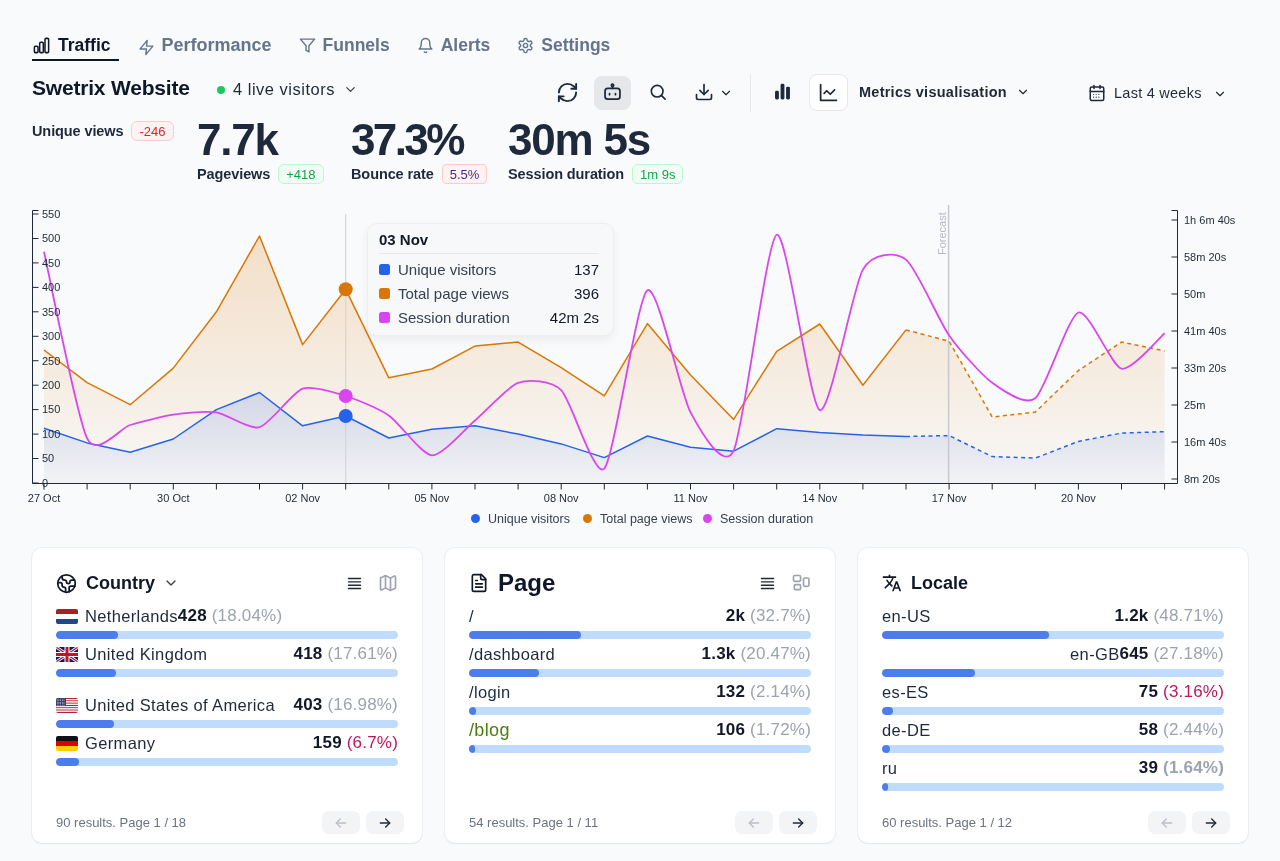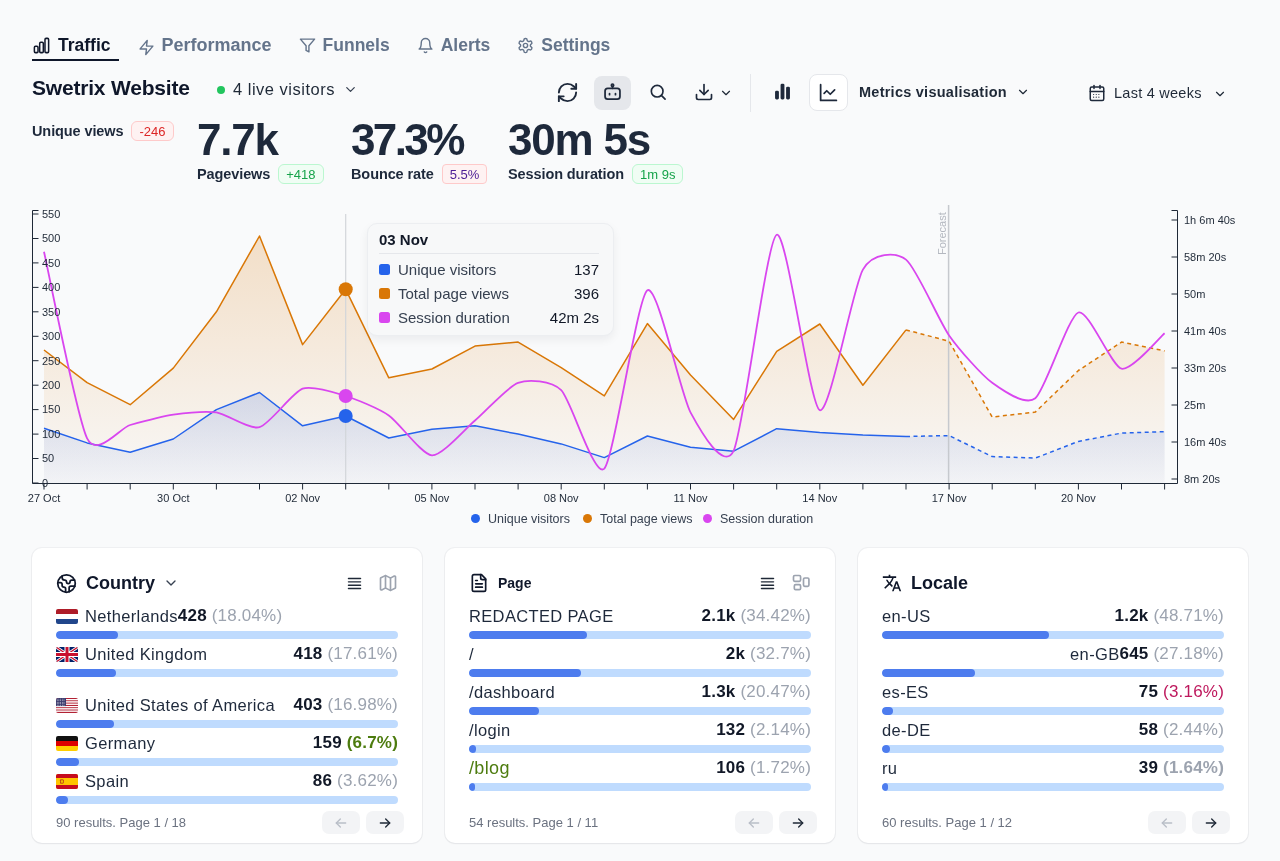--- a/index.html
+++ b/index.html
@@ -371,41 +371,24 @@
 </div>
       <div style="margin-bottom:5px">
 <div style="display:flex;align-items:center;justify-content:space-between;height:20px">
   <span style="display:flex;align-items:center;font-size:16.5px;color:#1e293b;letter-spacing:0.35px"><span style="margin-right:7px;display:inline-block">
               <svg width="22" height="15" viewBox="0 0 22 15" style="border-radius:2px;display:block">
                 <rect width="22" height="5" fill="#111"></rect>
                 <rect y="5" width="22" height="5" fill="#DD0000"></rect>
                 <rect y="10" width="22" height="5" fill="#FFCE00"></rect>
               </svg>
             </span>Germany</span>
-  <span style="font-size:17px;color:#111827;font-weight:600;letter-spacing:0.2px">159 <span style="font-weight:700;color:#4d7c0f">(6.7%)</span></span>
+  <span style="font-size:17px;color:#111827;font-weight:600;letter-spacing:0.2px">159 <span style="font-weight:400;color:#be185d">(6.7%)</span></span>
 </div>
 <div style="margin-top:5px;height:8px;border-radius:4px;background:#bfdbfe;overflow:hidden">
           <div style="height:8px;border-radius:4px;background:#4d7cee;width:6.7%"></div>
-        </div>
-</div>
-      <div style="margin-bottom:5px">
-<div style="display:flex;align-items:center;justify-content:space-between;height:20px">
-  <span style="display:flex;align-items:center;font-size:16.5px;color:#1e293b;letter-spacing:0.35px"><span style="margin-right:7px;display:inline-block">
-              <svg width="22" height="15" viewBox="0 0 22 15" style="border-radius:2px;display:block">
-                <rect width="22" height="15" fill="#FFC400"></rect>
-                <rect width="22" height="4" fill="#C60B1E"></rect>
-                <rect y="11" width="22" height="4" fill="#C60B1E"></rect>
-                <rect x="4" y="5.6" width="3.6" height="3.8" rx="0.6" fill="#AD1519"></rect>
-                <rect x="4.6" y="6.2" width="2.4" height="2.6" fill="#F1BF00"></rect>
-              </svg>
-            </span>Spain</span>
-  <span style="font-size:17px;color:#111827;font-weight:600;letter-spacing:0.2px">86 <span style="font-weight:400;color:#9ca3af">(3.62%)</span></span>
-</div>
-<div style="margin-top:5px;height:8px;border-radius:4px;background:#bfdbfe;overflow:hidden">
-          <div style="height:8px;border-radius:4px;background:#4d7cee;width:3.62%"></div>
         </div>
 </div>
 <div style="position:absolute;left:24px;right:18px;bottom:9px;display:flex;align-items:center;justify-content:space-between">
   <span style="font-size:13px;color:#6b7280">90 results. Page 1 / 18</span>
   <span style="display:flex;gap:6px">
     <span style="width:38px;height:23px;border-radius:7px;background:#f3f4f6;display:flex;align-items:center;justify-content:center">
             <svg width="16" height="16" viewBox="0 0 24 24" fill="none" style="">
               <path d="M19 12H5" stroke="#b9bec7" stroke-width="2" fill="none" stroke-linecap="round" stroke-linejoin="round"></path>
               <path d="m11 18-6-6 6-6" stroke="#b9bec7" stroke-width="2" fill="none" stroke-linecap="round" stroke-linejoin="round"></path>
             </svg>
@@ -414,21 +397,21 @@
             <svg width="16" height="16" viewBox="0 0 24 24" fill="none" style="">
               <path d="M5 12h14" stroke="#1f2937" stroke-width="2" fill="none" stroke-linecap="round" stroke-linejoin="round"></path>
               <path d="m13 6 6 6-6 6" stroke="#1f2937" stroke-width="2" fill="none" stroke-linecap="round" stroke-linejoin="round"></path>
             </svg>
           </span>
   </span>
 </div>
 </div>
     <div style="position:absolute;left:445px;top:548px;width:390px;height:295px;background:#fff;border-radius:10px;box-shadow:0 1px 2px rgba(15,23,42,.05),0 0 0 1px rgba(15,23,42,.045);padding:24px;box-sizing:border-box">
 <div style="display:flex;align-items:center;justify-content:space-between;height:22px;margin-bottom:12px">
-  <span style="display:flex;align-items:center;font-size:14px;font-weight:700;color:#0f172a"><span style="margin-right:9px;display:inline-flex">
+  <span style="display:flex;align-items:center;font-size:24px;font-weight:700;color:#0f172a"><span style="margin-right:9px;display:inline-flex">
             <svg width="20" height="20" viewBox="0 0 24 24" fill="none" style="">
               <path d="M15 2H6a2 2 0 0 0-2 2v16a2 2 0 0 0 2 2h12a2 2 0 0 0 2-2V7Z" stroke="#0f172a" stroke-width="2" fill="none" stroke-linecap="round" stroke-linejoin="round"></path>
               <path d="M14 2v4a2 2 0 0 0 2 2h4" stroke="#0f172a" stroke-width="2" fill="none" stroke-linecap="round" stroke-linejoin="round"></path>
               <path d="M16 13H8" stroke="#0f172a" stroke-width="2" fill="none" stroke-linecap="round" stroke-linejoin="round"></path>
               <path d="M16 17H8" stroke="#0f172a" stroke-width="2" fill="none" stroke-linecap="round" stroke-linejoin="round"></path>
               <path d="M10 9H8" stroke="#0f172a" stroke-width="2" fill="none" stroke-linecap="round" stroke-linejoin="round"></path>
             </svg>
           </span>Page</span>
   <div style="display:flex;align-items:center;gap:14px">
           <svg width="19" height="17" viewBox="0 0 24 24" fill="none" style="">
@@ -437,29 +420,20 @@
             <path d="M3.5 14.4h17" stroke="#1f2937" stroke-width="2.1" fill="none" stroke-linecap="round" stroke-linejoin="round"></path>
             <path d="M3.5 19.1h17" stroke="#1f2937" stroke-width="2.1" fill="none" stroke-linecap="round" stroke-linejoin="round"></path>
           </svg>
           <svg width="20" height="20" viewBox="0 0 24 24" fill="none" style="">
             <rect x="3" y="3" width="8.5" height="7" rx="1.5" stroke="#9ca3af" stroke-width="2"></rect>
             <rect x="15" y="6" width="6.5" height="10" rx="1.5" stroke="#9ca3af" stroke-width="2"></rect>
             <rect x="4" y="14" width="7.5" height="6" rx="1.5" stroke="#9ca3af" stroke-width="2"></rect>
           </svg>
         </div>
 </div>
-<div style="margin-bottom:5px">
-<div style="display:flex;align-items:center;justify-content:space-between;height:20px">
-  <span style="display:flex;align-items:center;font-size:16.5px;color:#1e293b;letter-spacing:0.35px">REDACTED PAGE</span>
-  <span style="font-size:17px;color:#111827;font-weight:600;letter-spacing:0.2px">2.1k <span style="font-weight:400;color:#9ca3af">(34.42%)</span></span>
-</div>
-<div style="margin-top:5px;height:8px;border-radius:4px;background:#bfdbfe;overflow:hidden">
-          <div style="height:8px;border-radius:4px;background:#4d7cee;width:34.42%"></div>
-        </div>
-</div>
       <div style="margin-bottom:5px">
 <div style="display:flex;align-items:center;justify-content:space-between;height:20px">
   <span style="display:flex;align-items:center;font-size:16.5px;color:#1e293b;letter-spacing:0.35px">/</span>
   <span style="font-size:17px;color:#111827;font-weight:600;letter-spacing:0.2px">2k <span style="font-weight:400;color:#9ca3af">(32.7%)</span></span>
 </div>
 <div style="margin-top:5px;height:8px;border-radius:4px;background:#bfdbfe;overflow:hidden">
           <div style="height:8px;border-radius:4px;background:#4d7cee;width:32.7%"></div>
         </div>
 </div>
       <div style="margin-bottom:5px">

